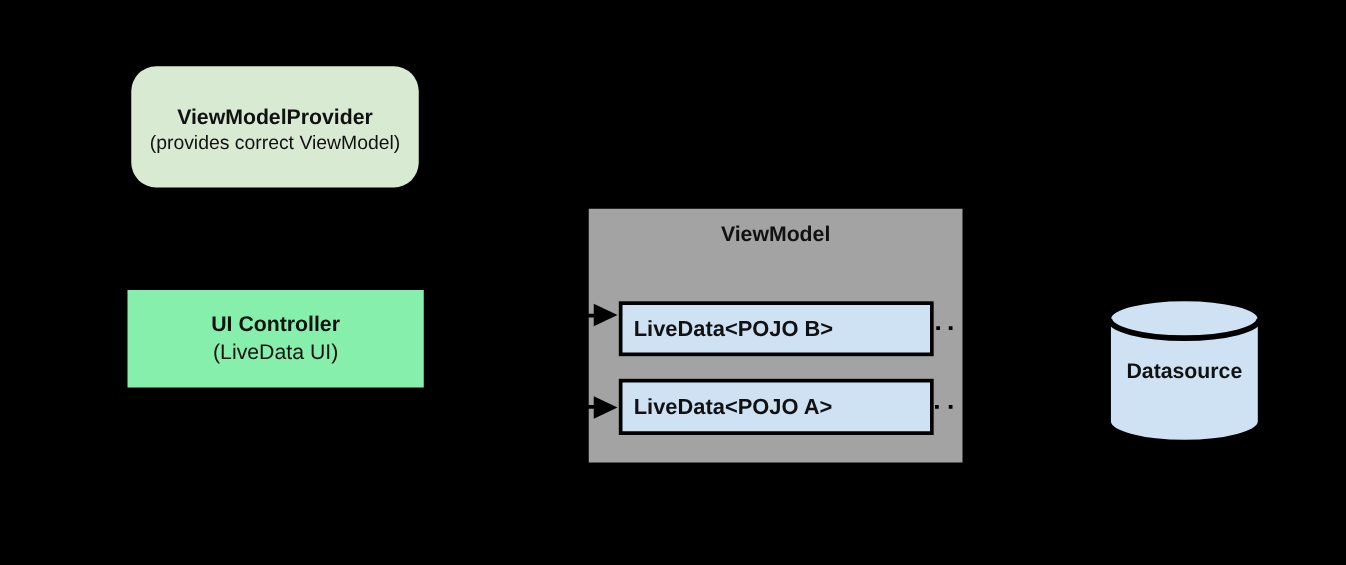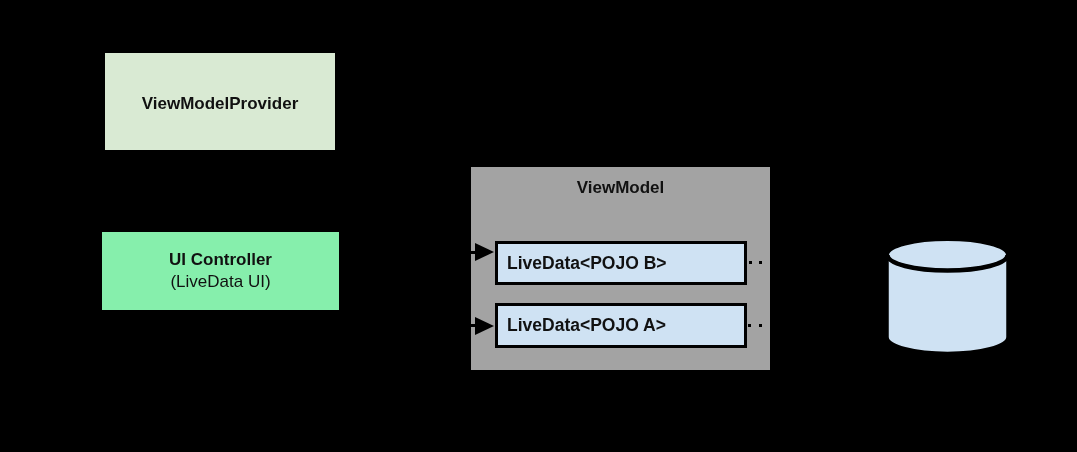--- a/index.html
+++ b/index.html
@@ -22,21 +22,21 @@
     display: flex;
     flex-direction: column;
     align-items: center;
     justify-content: center;
     text-align: center;
   }
   .green-fill { background: #D9EAD3; }
   .peach-fill { background: #86efac; }
 
   
-  .vmp { left: 105px; top: 53px; width: 230px; height: 97px; padding-top: 4px; }
+  .vmp { left: 105px; top: 53px; width: 230px; height: 97px; padding-top: 4px; border-radius: 20px; }
   .vmp .node-title   { font-size: 17px; font-weight: bold; line-height: 22px; }
   .vmp .node-subtitle{ font-size: 15.5px; line-height: 20px; }
 
   
   .uic { left: 102px; top: 232px; width: 237px; height: 78px; }
   .uic .node-title   { font-size: 17px; font-weight: bold; line-height: 22px; }
   .uic .node-subtitle{ font-size: 17px; line-height: 22px; }
 
   
   .vm {
@@ -108,20 +108,21 @@
     font-weight: bold;
   }
 </style>
 </head>
 <body>
 
 <div class="canvas">
 
   <div class="node green-fill vmp">
     <div class="node-title">ViewModelProvider</div>
+    <div class="node-subtitle">(provides correct ViewModel)</div>
   </div>
 
   <div class="node peach-fill uic">
     <div class="node-title">UI Controller</div>
     <div class="node-subtitle">(LiveData UI)</div>
   </div>
 
   <div class="node vm">
     <div class="vm-title">ViewModel</div>
     <div class="livedata-box ld-b">
@@ -140,14 +141,15 @@
   <div class="dash-dot dot-b1"></div>
   <div class="dash-dot dot-b2"></div>
   <div class="dash-dot dot-a1"></div>
   <div class="dash-dot dot-a2"></div>
 
   <svg class="cylinder-svg" width="125" height="119" viewBox="0 0 125 119">
     <path d="M 2.5 18 L 2.5 100 A 60 16 0 0 0 122.5 100 L 122.5 18" fill="#CFE2F3" stroke="#000000" stroke-width="2.5"></path>
     <ellipse cx="62.5" cy="18" rx="60" ry="15.5" fill="#CFE2F3" stroke="#000000" stroke-width="3"></ellipse>
     <path d="M 2.5 18 A 60 15.5 0 0 0 122.5 18" fill="none" stroke="#000000" stroke-width="4.5"></path>
   </svg>
+  <div class="cylinder-label">Datasource</div>
 
 </div>
 
 </body></html>

